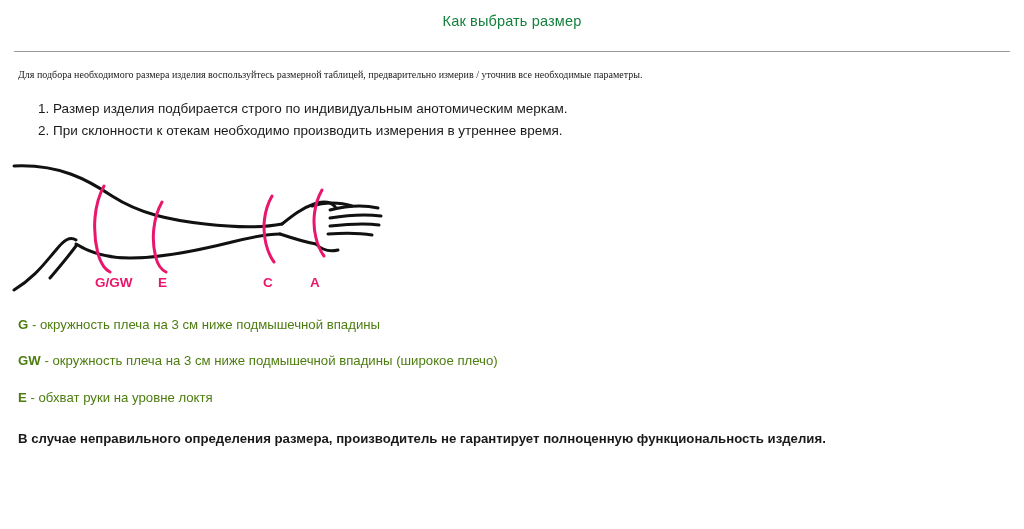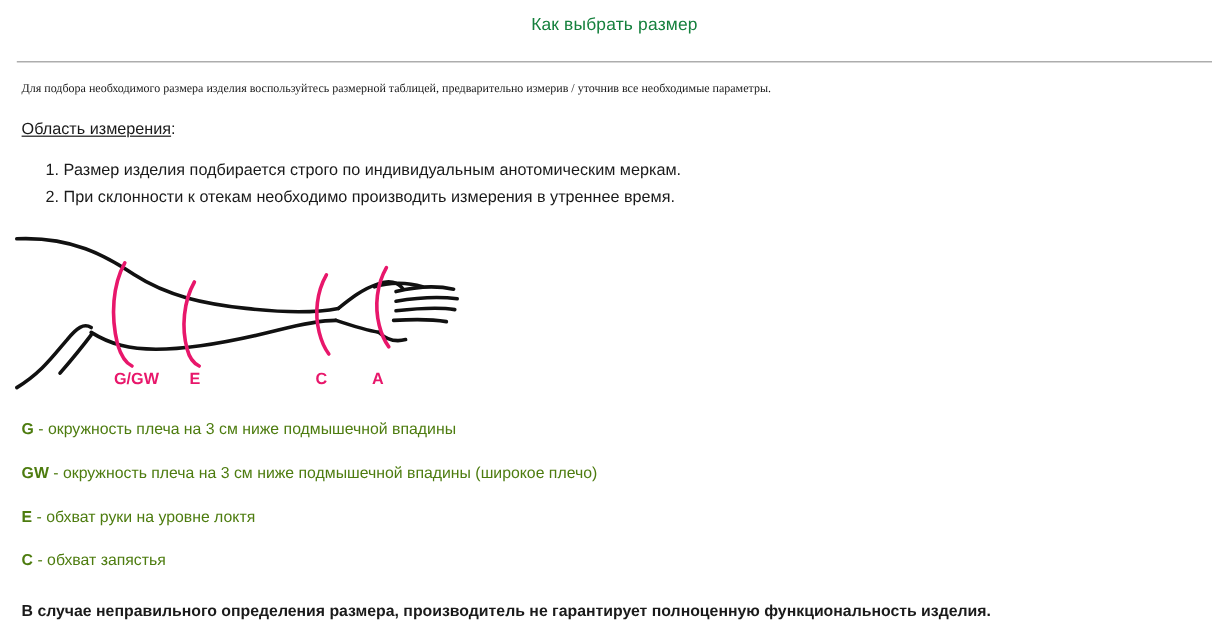--- a/index.html
+++ b/index.html
@@ -104,21 +104,20 @@
 <body>
 
 <div class="page">
 
   <div class="title">Как выбрать размер</div>
 
   <div class="divider"></div>
 
   <div class="intro">Для подбора необходимого размера изделия воспользуйтесь размерной таблицей, предварительно измерив / уточнив все необходимые параметры.</div>
 
-  <div class="section-label"><span class="underlined">Область измерения</span><span>:</span></div>
 
   <div class="list">
     <span class="list-item">1. Размер изделия подбирается строго по индивидуальным анотомическим меркам.</span>
     <span class="list-item">2. При склонности к отекам необходимо производить измерения в утреннее время.</span>
   </div>
 
   <div class="figure">
     <svg width="1024" height="150" viewBox="0 0 1024 150" xmlns="http://www.w3.org/2000/svg">
       <g fill="none" stroke="#111111" stroke-width="3" stroke-linecap="round" stroke-linejoin="round">
 
@@ -159,18 +158,17 @@
       <span class="mk mk-e">E</span>
       <span class="mk mk-c">C</span>
       <span class="mk mk-a">A</span>
     </div>
   </div>
 
   <div class="defs">
     <p class="def"><b>G</b><span> - окружность плеча на 3 см ниже подмышечной впадины</span></p>
     <p class="def"><b>GW</b><span> - окружность плеча на 3 см ниже подмышечной впадины (широкое плечо)</span></p>
     <p class="def"><b>E</b><span> - обхват руки на уровне локтя</span></p>
-    <p class="def"><b>C</b><span> - обхват запястья</span></p>
   </div>
 
   <div class="footer-note">В случае неправильного определения размера, производитель не гарантирует полноценную функциональность изделия.</div>
 
 </div>
 
 </body></html>

